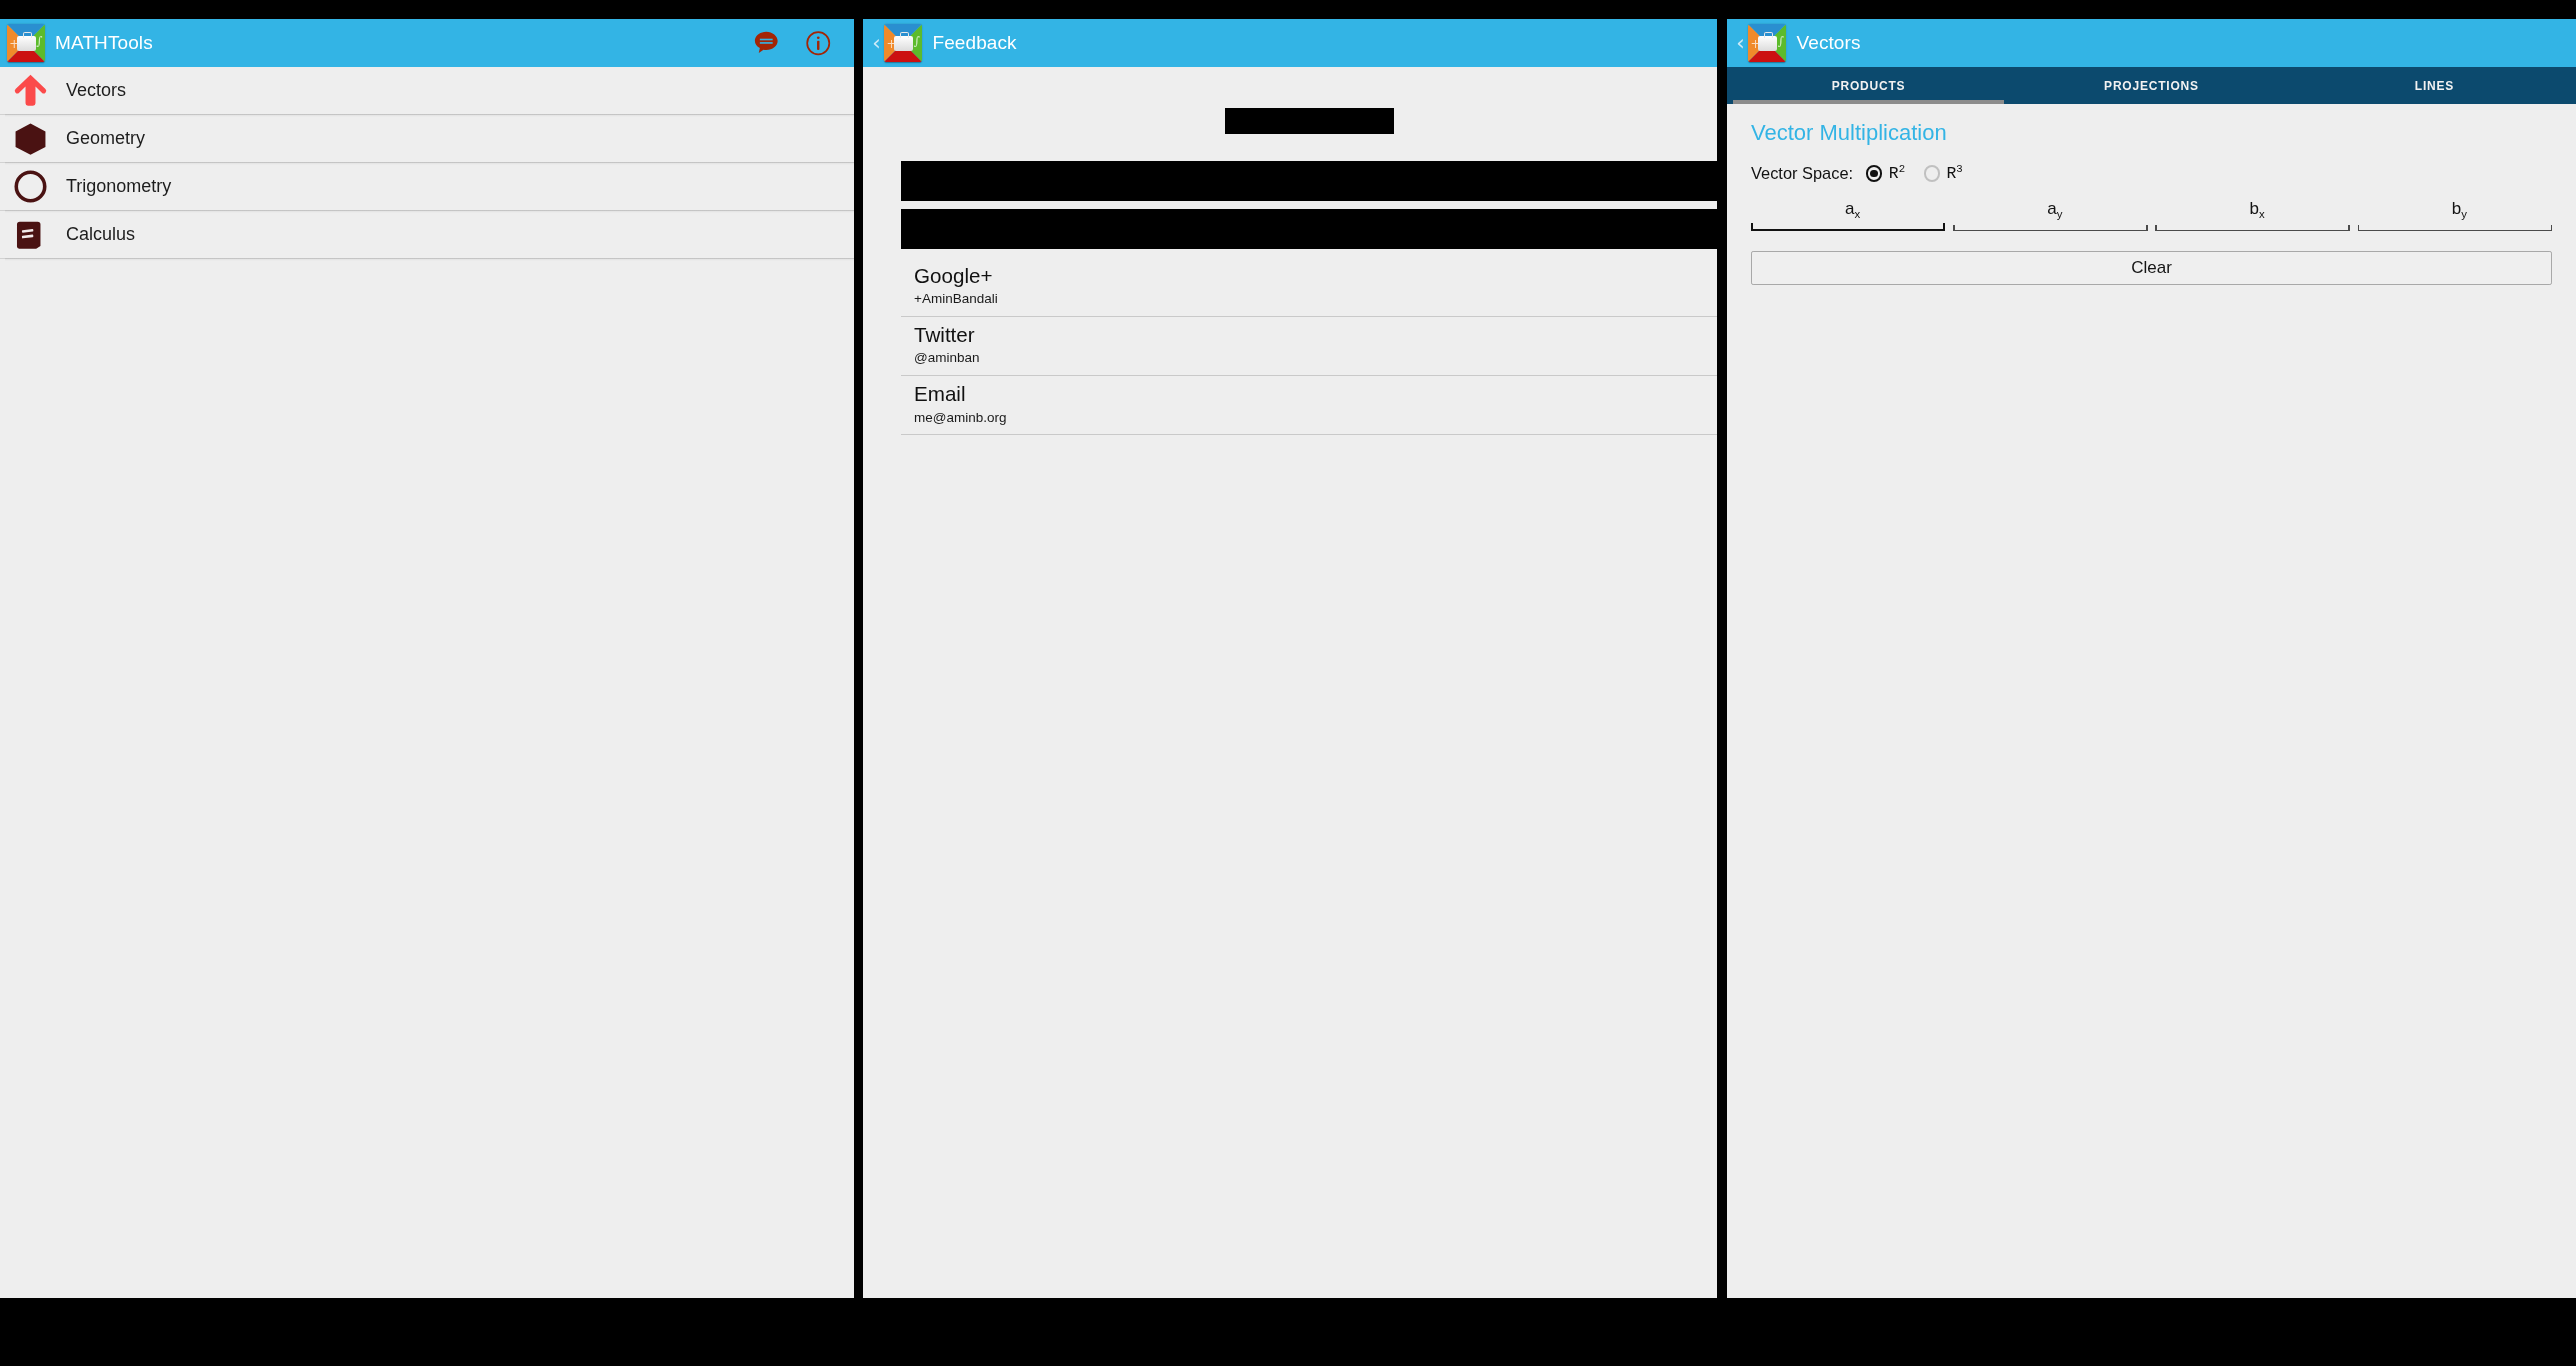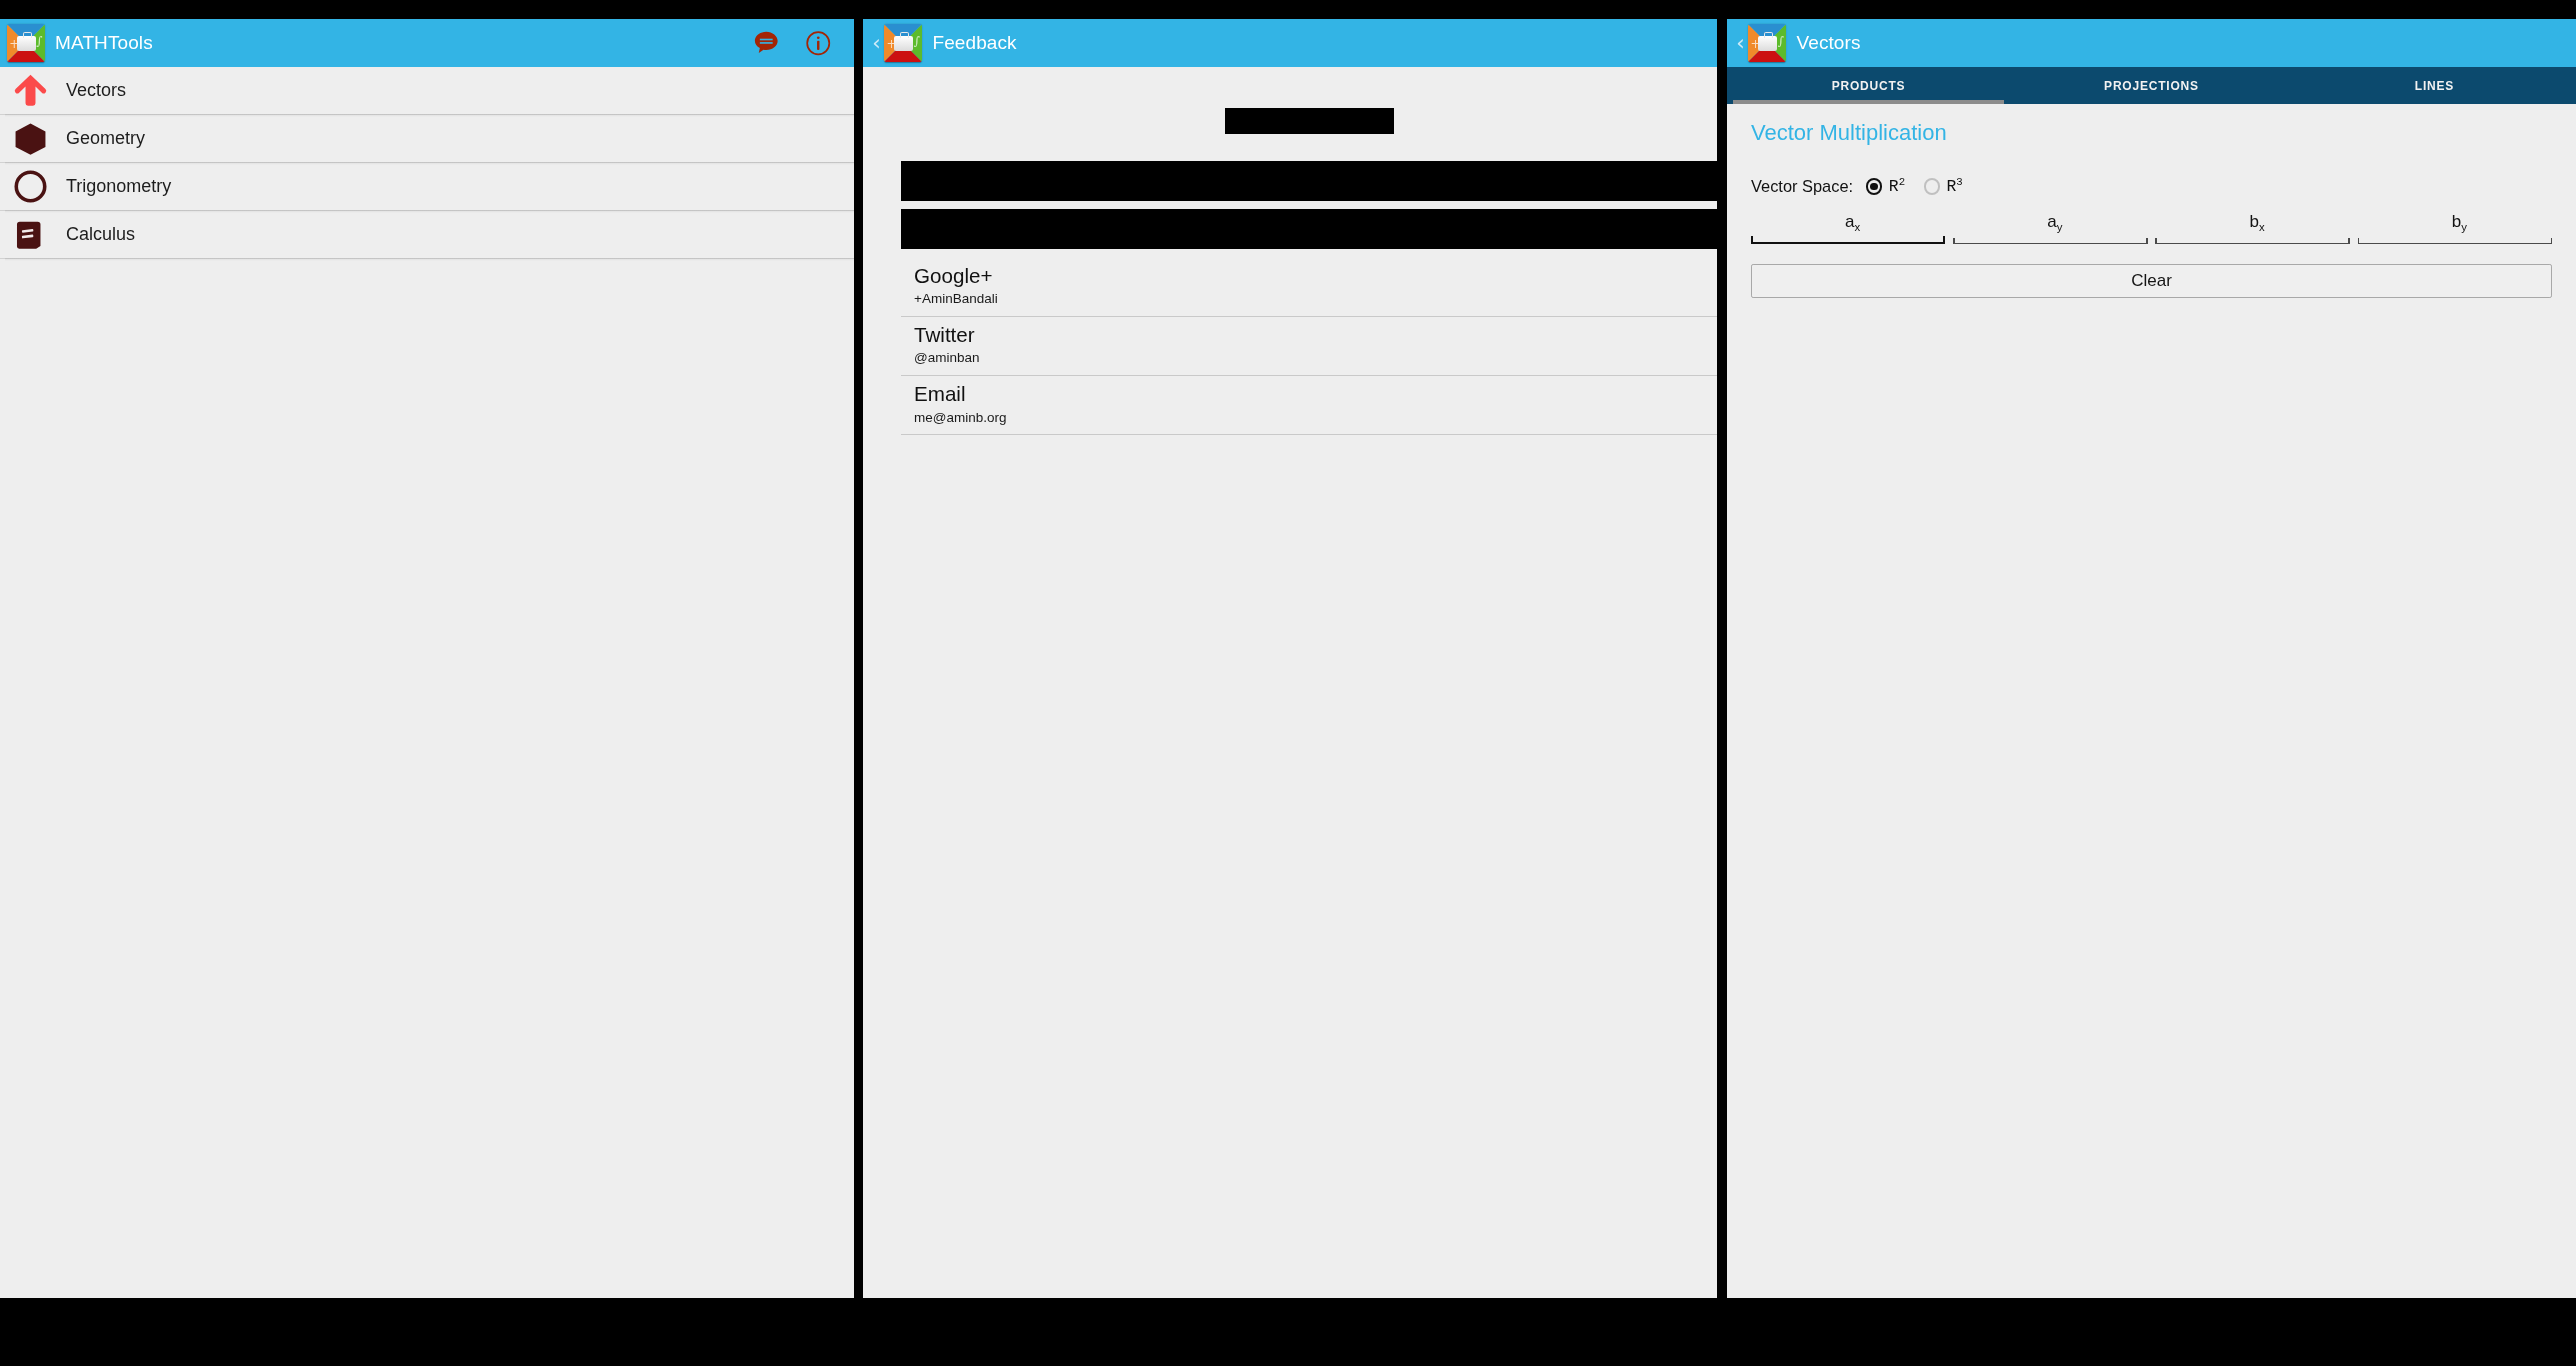--- a/index.html
+++ b/index.html
@@ -156,21 +156,21 @@
   .vec-body { padding:0 24px; }
   .section-title {
     color:#33b4e5;
     font-size:22px;
     font-weight:400;
     margin-top:16.4px;
     margin-left:0px;
   }
   .vs-row {
     display:flex; align-items:center;
-    margin-top:30px;
+    margin-top:17px;
     font-size:16.4px;
     color:#111;
     text-align:center;
   }
   .vs-label { margin-right:13px; }
   .radio-group { display:flex; align-items:center; }
   .radio {
     display:flex; align-items:center;
     margin-right:18.5px;
   }

